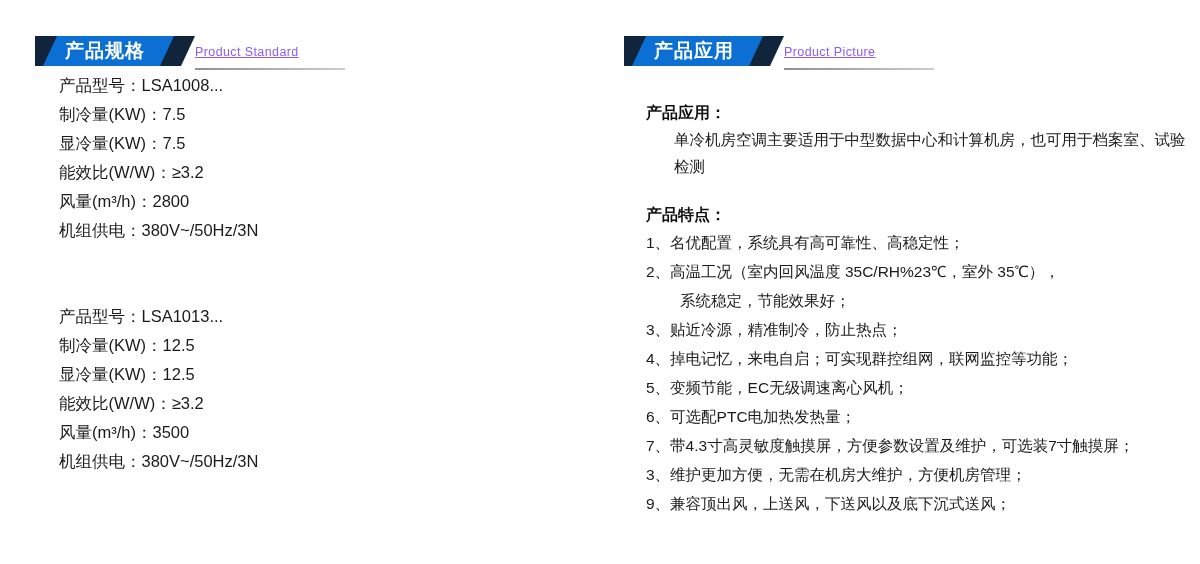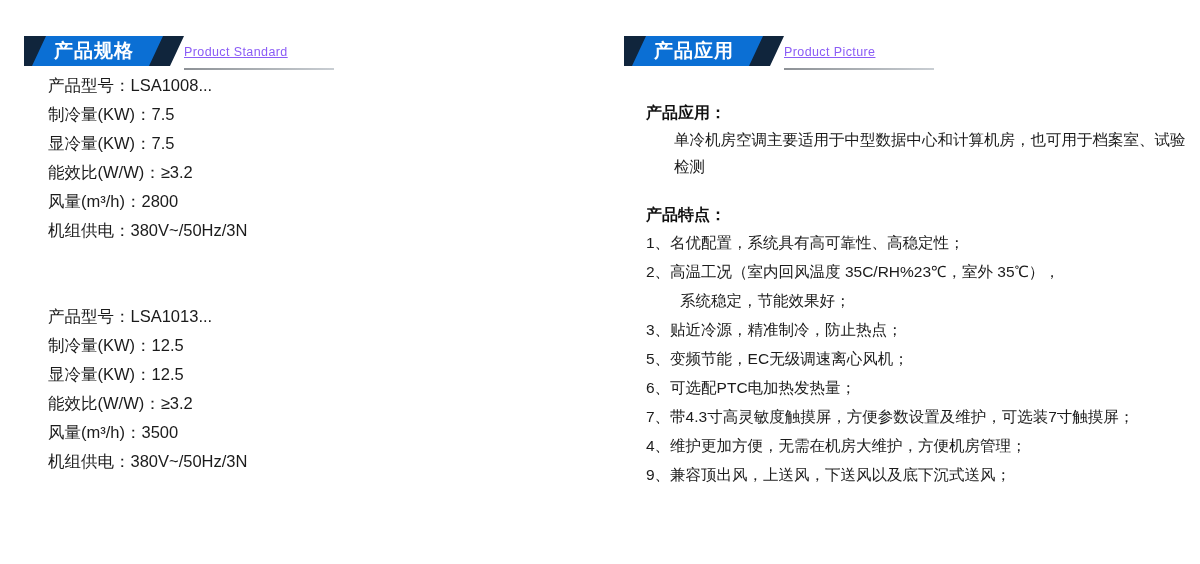--- a/index.html
+++ b/index.html
@@ -20,21 +20,21 @@
     height: 564px;
     position: relative;
     display: flex;
   }
   .col {
     position: relative;
     box-sizing: border-box;
   }
   .col-left {
     width: 600px;
-    padding-left: 24px;
+    padding-left: 35px;
     padding-top: 36px;
   }
   .col-right {
     width: 600px;
     padding-left: 24px;
     padding-top: 36px;
   }
 
   
   .banner {
@@ -222,22 +222,23 @@
       <div class="r-para">单冷机房空调主要适用于中型数据中心和计算机房，也可用于档案室、试验检测</div>
 
       <div class="r-title2">产品特点：</div>
 
       <div class="feat">1、名优配置，系统具有高可靠性、高稳定性；</div>
       <div class="feat">
         <span>2、高温工况（室内回风温度 35C/RH%23℃，室外 35℃），</span>
         <span class="cont">系统稳定，节能效果好；</span>
       </div>
       <div class="feat">3、贴近冷源，精准制冷，防止热点；</div>
+      <div class="feat">4、掉电记忆，来电自启；可实现群控组网，联网监控等功能；</div>
       <div class="feat">5、变频节能，EC无级调速离心风机；</div>
       <div class="feat">6、可选配PTC电加热发热量；</div>
       <div class="feat">7、带4.3寸高灵敏度触摸屏，方便参数设置及维护，可选装7寸触摸屏；</div>
-      <div class="feat">4、维护更加方便，无需在机房大维护，方便机房管理；</div>
+      <div class="feat">3、维护更加方便，无需在机房大维护，方便机房管理；</div>
       <div class="feat">9、兼容顶出风，上送风，下送风以及底下沉式送风；</div>
     </div>
 
   </div>
 
 </div>
 
 </body></html>

